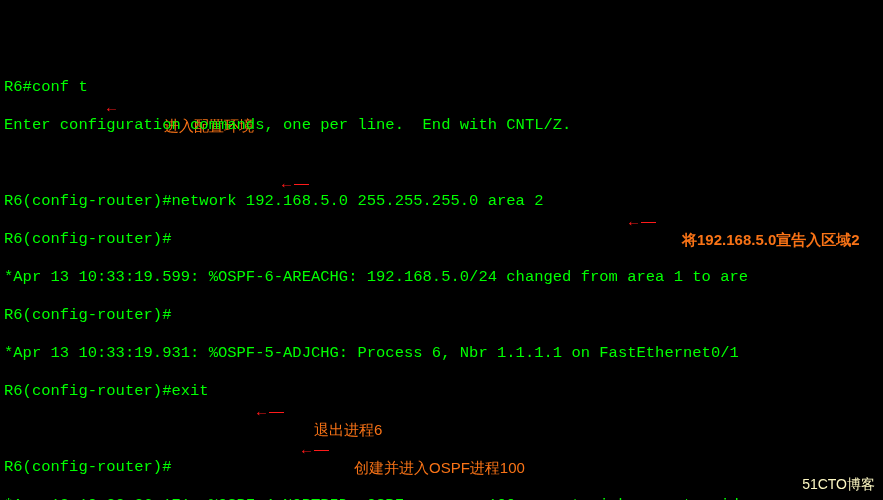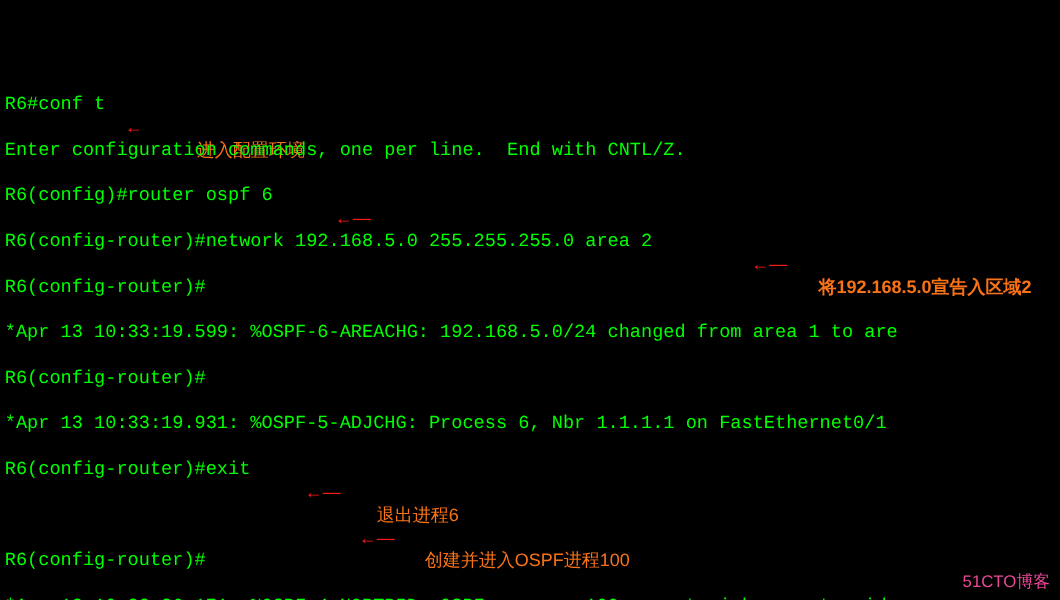--- a/index.html
+++ b/index.html
@@ -35,36 +35,36 @@
     position: absolute;
     color: #ff1a1a;
     font-family: sans-serif;
     font-size: 15px;
     pointer-events: none;
   }
   .watermark {
     position: absolute;
     bottom: 6px;
     right: 8px;
-    color: #ec4899;
+    color: #fef9c3;
     font-family: sans-serif;
     font-size: 14px;
   }
 </style>
 </head>
 <body>
 
 
 
 <div class="line"><span>R6#conf t</span>
   <span class="arrow-r" style="left:100px;">←</span>
   <span class="note" style="left:160px;">进入配置环境</span>
 </div>
 <div class="line"><span>Enter configuration commands, one per line.  End with CNTL/Z.</span></div>
-<div class="line"><span>R6(config)#router ospf 6</span>
+<div class="line">
   <span class="arrow-l" style="left:275px;">←—</span>
 </div>
 <div class="line"><span>R6(config-router)#network 192.168.5.0 255.255.255.0 area 2</span>
   <span class="arrow-l" style="left:622px;">←—</span>
   <span class="note" style="left:678px;font-weight:bold;">将192.168.5.0宣告入区域2</span>
 </div>
 <div class="line"><span>R6(config-router)#</span></div>
 <div class="line"><span>*Apr 13 10:33:19.599: %OSPF-6-AREACHG: 192.168.5.0/24 changed from area 1 to are</span></div>
 <div class="line"><span>R6(config-router)#</span></div>
 <div class="line"><span>*Apr 13 10:33:19.931: %OSPF-5-ADJCHG: Process 6, Nbr 1.1.1.1 on FastEthernet0/1</span></div>

